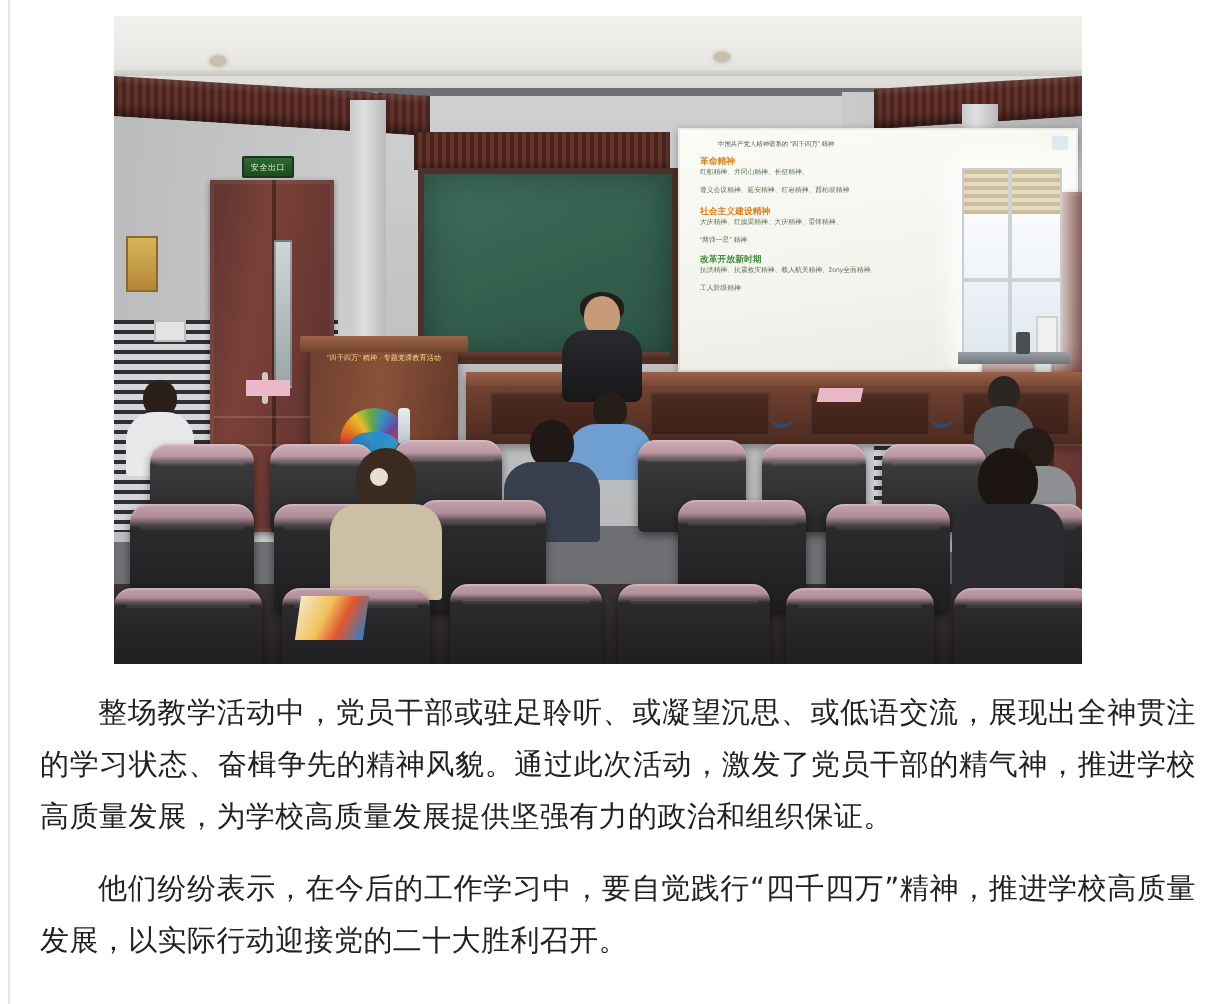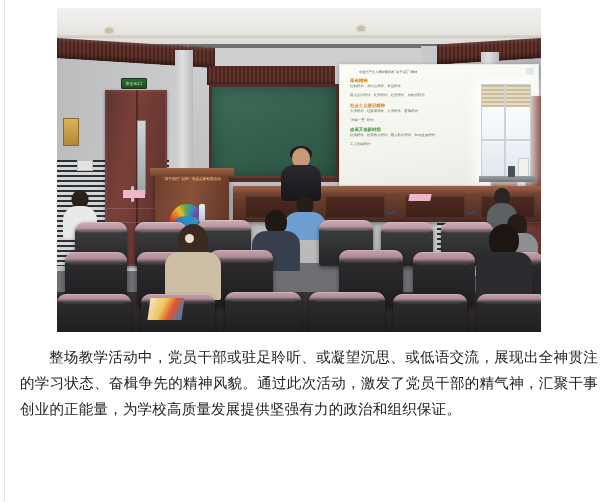--- a/index.html
+++ b/index.html
@@ -679,16 +679,17 @@
       <div class="seat" style="left:336px;top:286px;width:74px;height:40px;"></div>
       <div class="seat" style="left:420px;top:286px;width:70px;height:40px;"></div>
 
       <div style="position:absolute;left:92px;top:290px;width:34px;height:22px;background:linear-gradient(110deg,#f4e7c6 0%,#f0c25a 40%,#e2562f 65%,#2f7fc4 100%);transform:skewX(-8deg);"></div>
 
       <div class="softening"></div>
     </div>
   </figure>
 
   <div id="article-body">
-    <p class="para">整场教学活动中，党员干部或驻足聆听、或凝望沉思、或低语交流，展现出全神贯注的学习状态、奋楫争先的精神风貌。通过此次活动，激发了党员干部的精气神，汇聚干事创业的正能量，为学校高质量发展提供坚强有力的政治和组织保证。</p>
+    <p class="para">整场教学活动中，党员干部或驻足聆听、或凝望沉思、或低语交流，展现出全神贯注的学习状态、奋楫争先的精神风貌。通过此次活动，激发了党员干部的精气神，推进学校高质量发展，为学校高质量发展提供坚强有力的政治和组织保证。</p>
+    <p class="para">他们纷纷表示，在今后的工作学习中，要自觉践行“四千四万”精神，推进学校高质量发展，以实际行动迎接党的二十大胜利召开。</p>
   </div>
 
 </div>
 
 </body></html>

